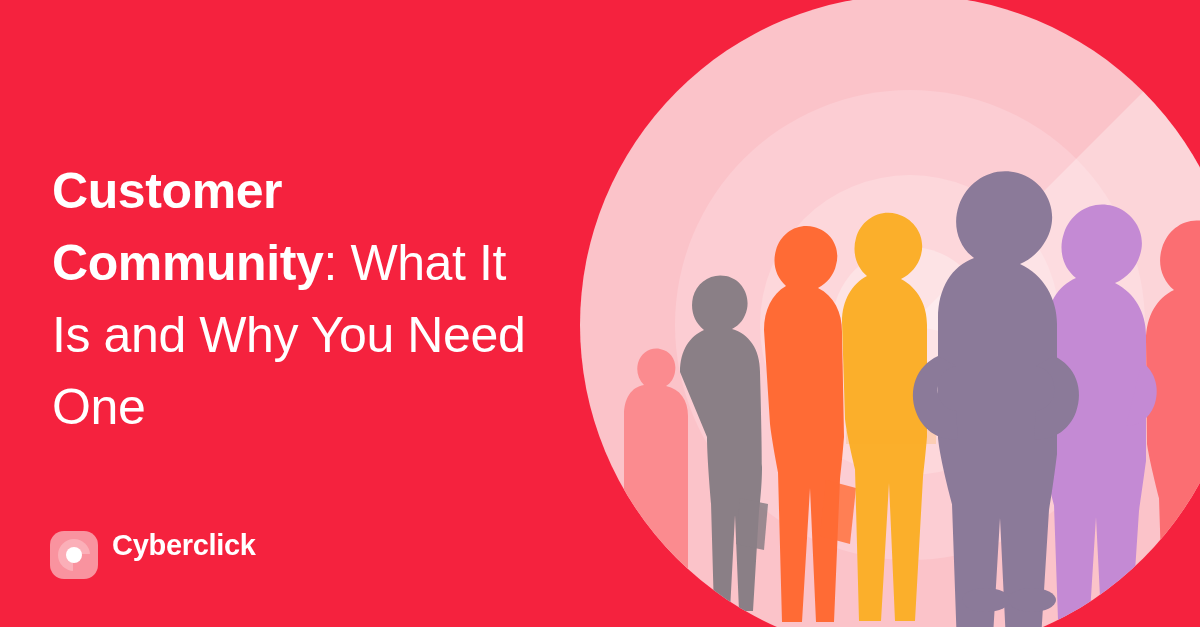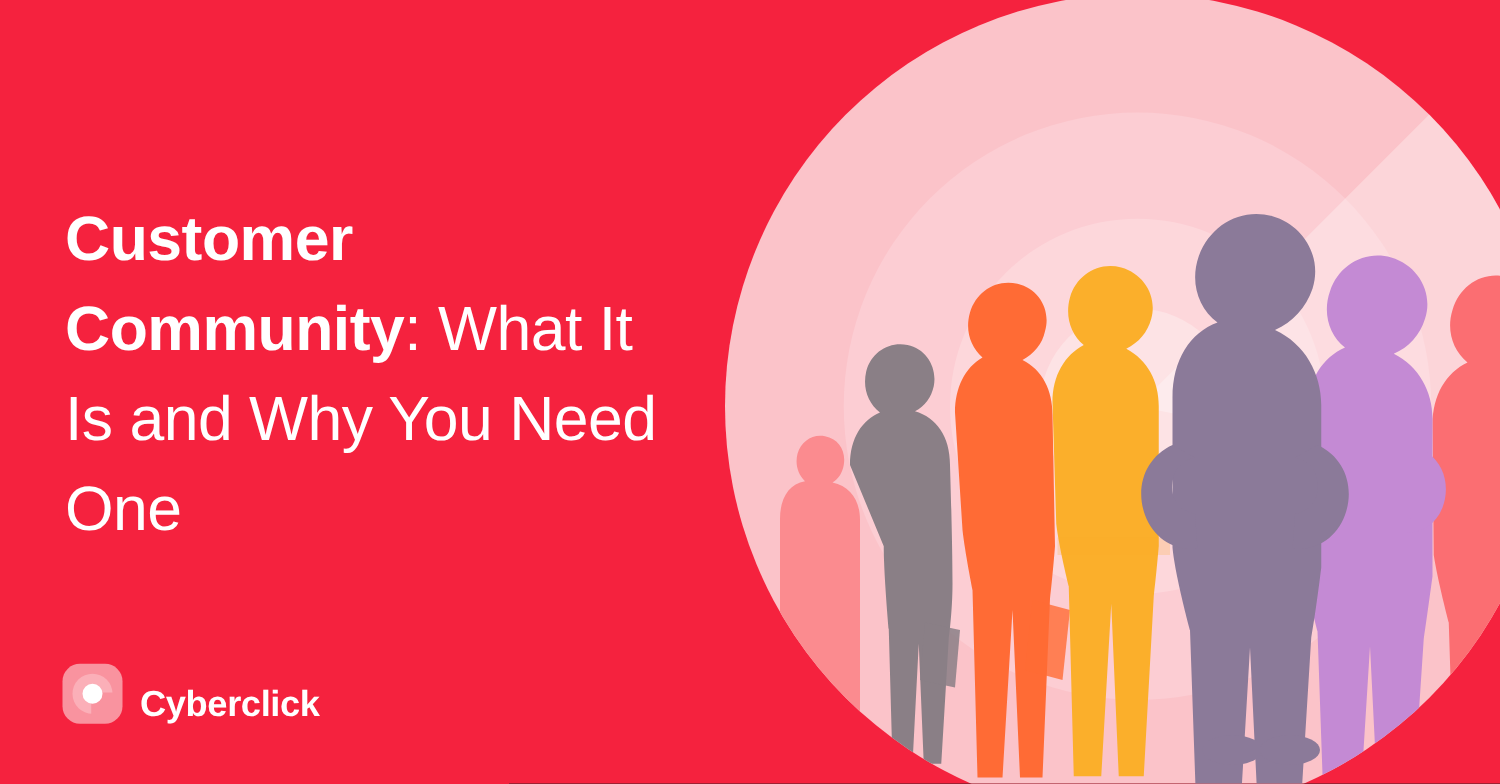--- a/index.html
+++ b/index.html
@@ -47,21 +47,21 @@
     letter-spacing:-0.4px;
   }
   .headline .strong{ font-weight:700; }
 
   
   .logo{
     position:absolute;
     left:50px;
     bottom:48px;
     display:flex;
-    align-items:flex-end;
+    align-items:flex-start;
     gap:14px;
   }
   .logo-mark{
     position:relative;
     width:48px; height:48px;
     border-radius:14px;
     background:#F9939F;
     flex:0 0 auto;
     overflow:hidden;
   }

